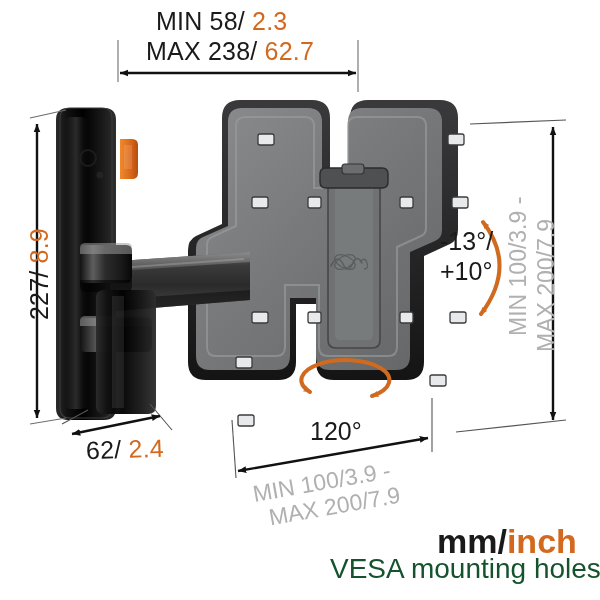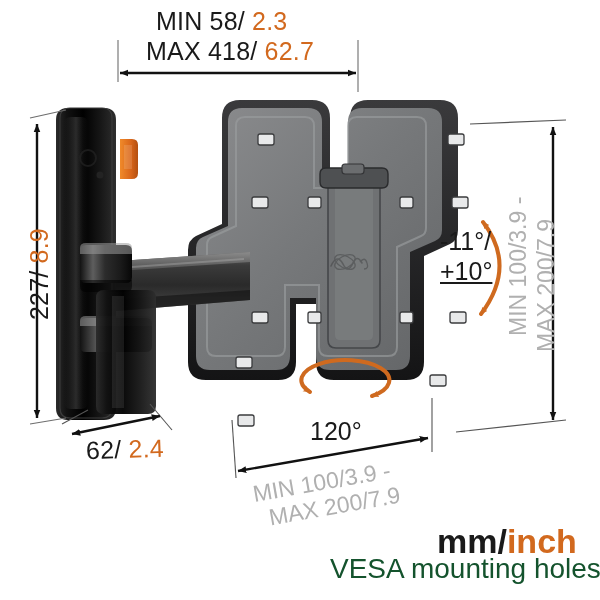--- a/index.html
+++ b/index.html
@@ -209,36 +209,36 @@
     <g>
       <path d="M310 392 a44 20 0 1 1 62 4" fill="none" stroke="#cf6a1f" stroke-width="4" stroke-linecap="round" marker-start="url(#oArrS)" marker-end="url(#oArr)"></path>
     </g>
   </svg>
 
   <div class="lbl t-dim" style="left:156px;top:8px;">
     <span class="blk">MIN 58/</span>
     <span class="org">2.3</span>
   </div>
   <div class="lbl t-dim" style="left:146px;top:38px;">
-    <span class="blk">MAX 418/</span>
+    <span class="blk">MAX 238/</span>
     <span class="org">62.7</span>
   </div>
 
   <div class="lbl t-dim rot90" style="left:26px;top:320px;transform:rotate(-90deg);">
     <span class="blk">227/</span>
     <span class="org">8.9</span>
   </div>
 
   <div class="lbl t-dim" style="left:86px;top:436px;transform:rotate(-2deg);">
     <span class="blk">62/</span>
     <span class="org">2.4</span>
   </div>
 
-  <div class="lbl t-ang blk" style="left:440px;top:228px;">-11°/</div>
-  <div class="lbl t-ang blk" style="left:440px;top:258px;text-decoration:underline;">+10°</div>
+  <div class="lbl t-ang blk" style="left:440px;top:228px;">-13°/</div>
+  <div class="lbl t-ang blk" style="left:440px;top:258px;">+10°</div>
 
   <div class="lbl t-ang blk" style="left:310px;top:398px;margin-top:20px;">120°</div>
 
   <div class="lbl t-grey rot90" style="left:506px;top:336px;transform:rotate(-90deg);">MIN 100/3.9 -</div>
   <div class="lbl t-grey rot90" style="left:534px;top:352px;transform:rotate(-90deg);">MAX 200/7.9</div>
 
   <div class="lbl t-grey" style="left:252px;top:470px;transform:rotate(-10deg);">MIN 100/3.9 -</div>
   <div class="lbl t-grey" style="left:268px;top:494px;transform:rotate(-10deg);">MAX 200/7.9</div>
 
   <div class="lbl t-leg" style="left:437px;top:524px;">

